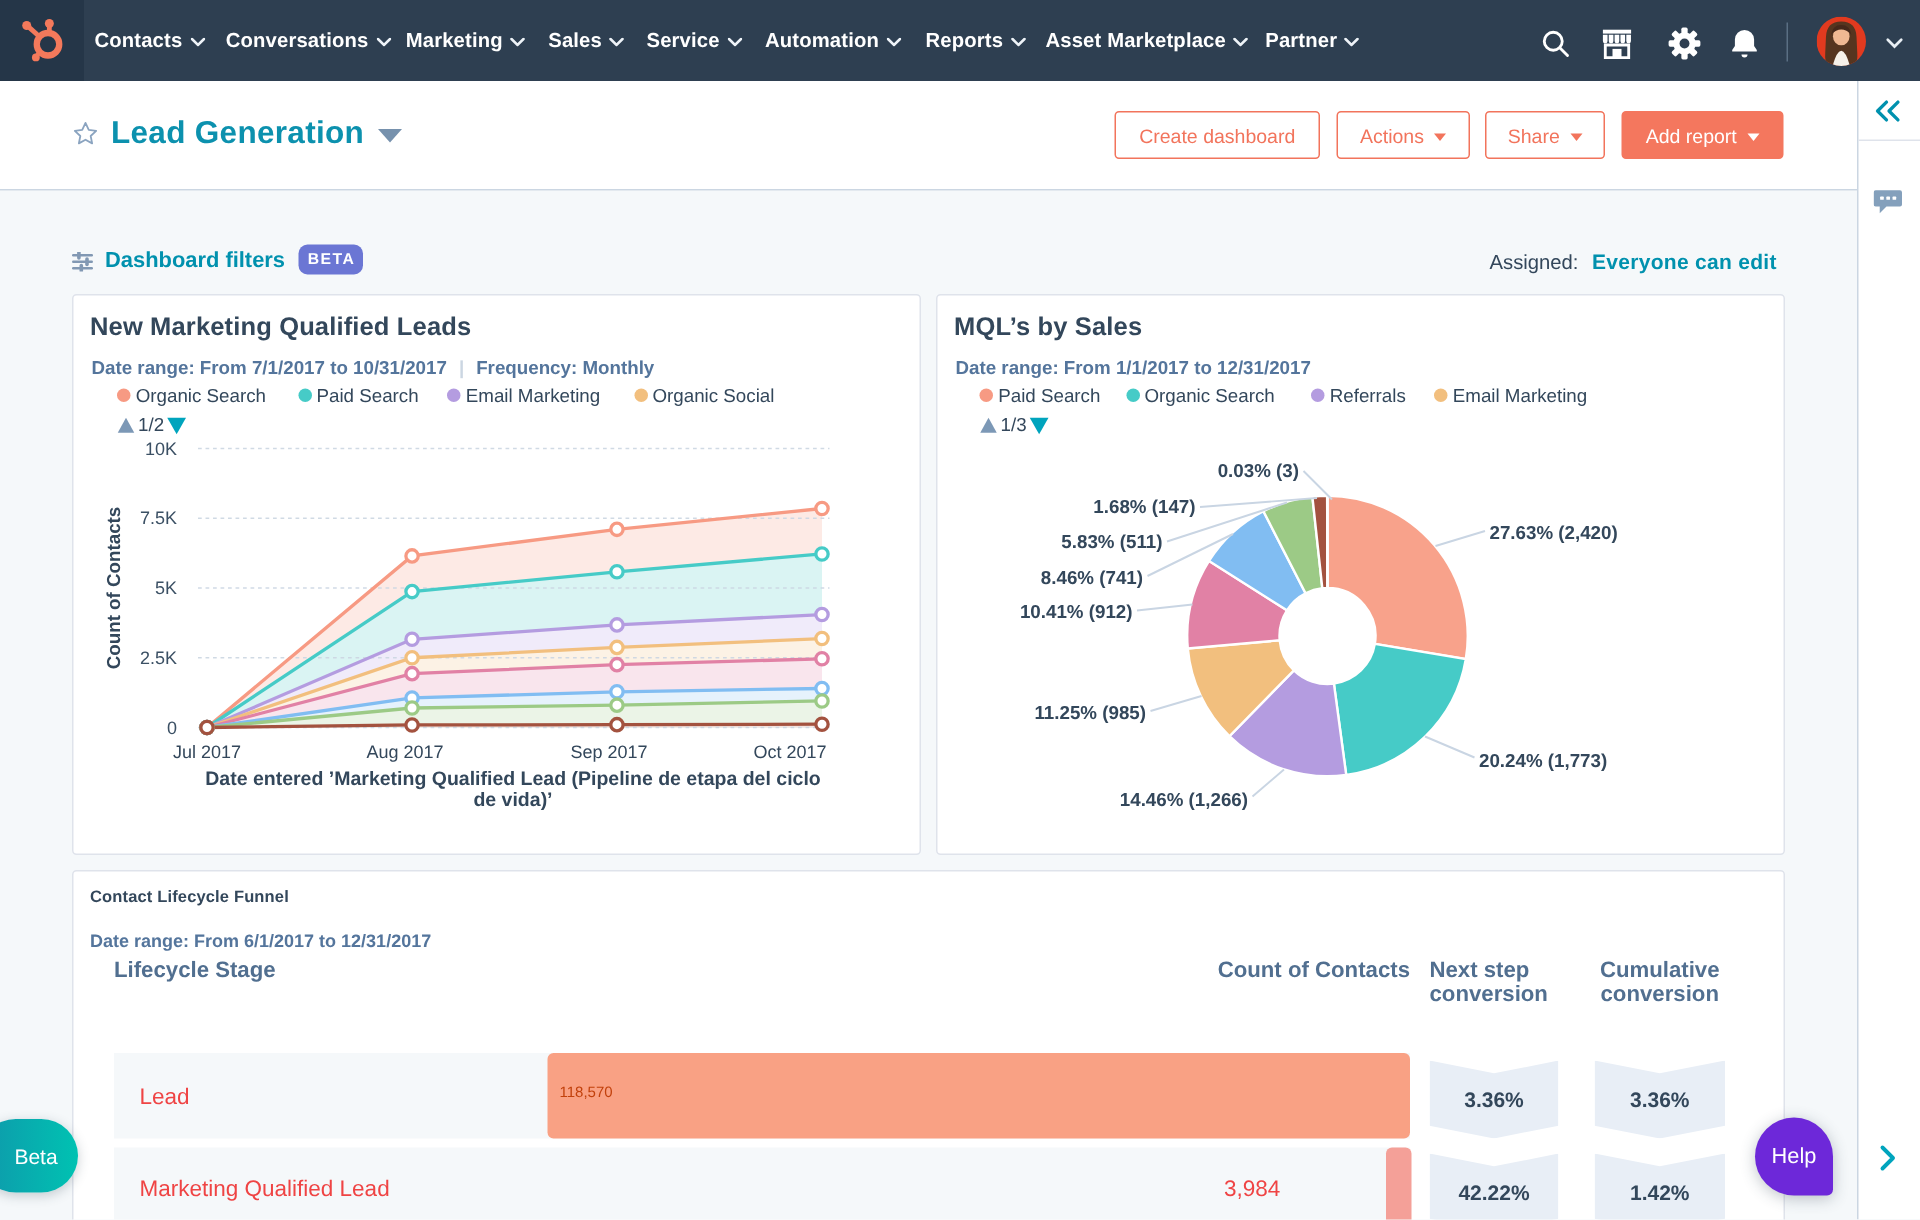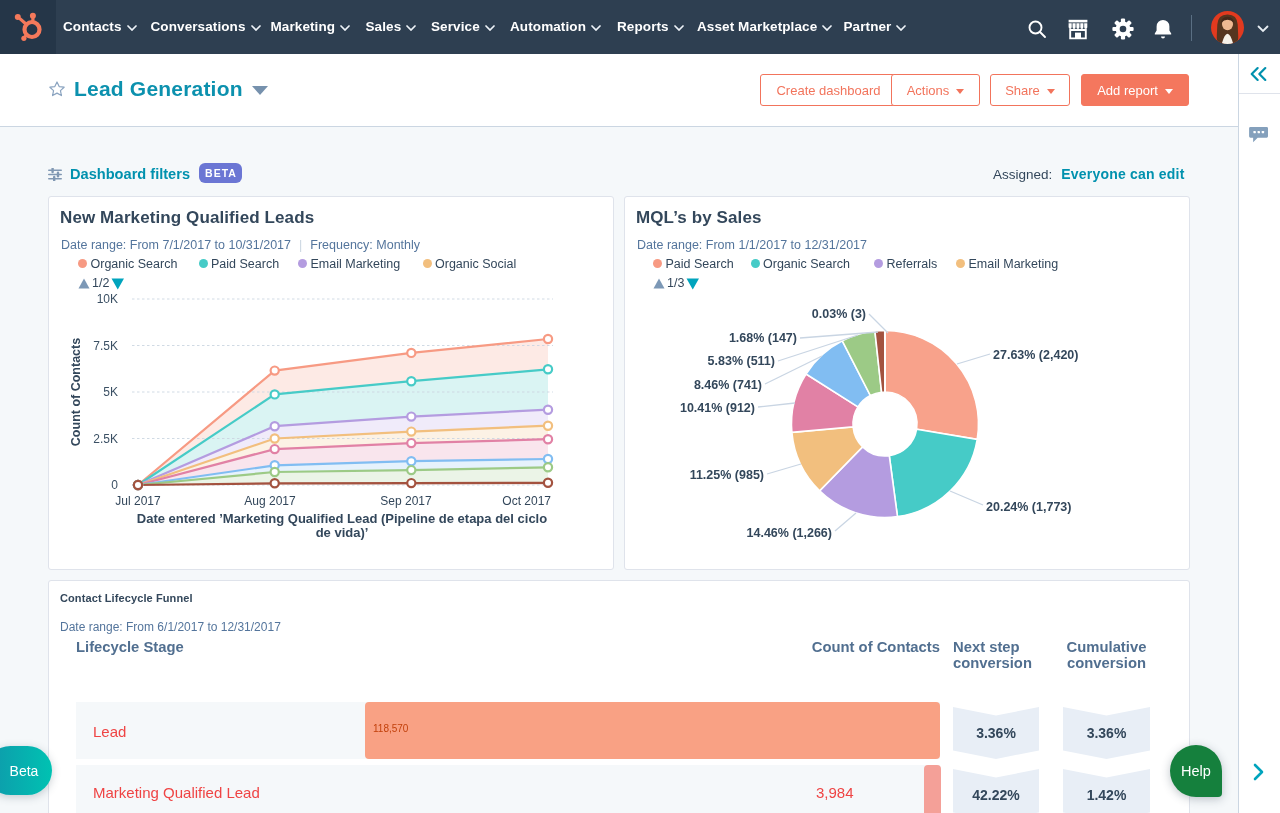--- a/index.html
+++ b/index.html
@@ -15,29 +15,29 @@
 .btn.solid { background:#f4775e; color:#fff; border-color:#f4775e; }
 .bcaret { display:inline-block; width:0; height:0; border-left:4.5px solid transparent; border-right:4.5px solid transparent; border-top:5.5px solid currentColor; margin-left:7px; position:relative; top:1px; }
 .sidebar { position:absolute; left:1238px; top:54px; width:42px; height:759px; background:#fff; border-left:1px solid #cbd6e2; }
 .sbdiv { position:absolute; left:1239px; top:93px; width:41px; height:1px; background:#dfe3eb; }
 .dbf { position:absolute; left:70px; top:166px; font-size:14.6px; font-weight:bold; color:#0091ae; }
 .beta-badge { position:absolute; left:199px; top:162.5px; width:43px; height:20.5px; background:#6b76d4; border-radius:6px; color:#fff; font-size:10.5px; font-weight:bold; letter-spacing:1px; display:flex; align-items:center; justify-content:center; padding-left:1px; }
 .assigned { position:absolute; left:993px; top:166px; font-size:13.5px; color:#33475b; }
 .assigned b { color:#0091ae; margin-left:9px; font-size:14px; letter-spacing:0.2px; }
 .card { position:absolute; background:#fff; border:1px solid #dfe3eb; border-radius:3px; }
 .ctitle { position:absolute; font-size:17px; font-weight:bold; color:#33475b; letter-spacing:0.1px; }
-.cdate { position:absolute; font-size:12.5px; color:#54759c; }
+.cdate { position:absolute; font-size:12.5px; color:#54759c;font-weight:bold; }
 .cdate .sep { color:#cbd6e2; padding:0 8px; }
 .ldot { position:absolute; width:9px; height:9px; border-radius:50%; }
 .llab { position:absolute; font-size:12.5px; color:#33475b; }
 .fhead { position:absolute; font-size:14.8px; font-weight:bold; color:#516f90;text-align:center; }
 .frow { position:absolute; background:#f5f8fa; }
 .ftext { position:absolute; font-size:15px; color:#ef4444; }
 .beta-pill { position:absolute; left:-14px; top:746px; width:66px; height:49px; border-radius:25px; background:linear-gradient(90deg,#0f98ab,#00c2b2); color:#fff; font-size:14px; display:flex; align-items:center; justify-content:center; padding-left:10px; box-shadow:0 2px 8px rgba(45,62,80,.25); }
-.help { position:absolute; left:1170px; top:745px; width:52px; height:52px; background:#15803d; border-radius:26px 26px 4px 26px; color:#fff; font-size:14.5px; display:flex; align-items:center; justify-content:center; box-shadow:0 2px 10px rgba(45,62,80,.3); }
+.help { position:absolute; left:1170px; top:745px; width:52px; height:52px; background:#6d28d9; border-radius:26px 26px 4px 26px; color:#fff; font-size:14.5px; display:flex; align-items:center; justify-content:center; box-shadow:0 2px 10px rgba(45,62,80,.3); }
 </style></head>
 <body>
 
 <div class="card" style="left:48px;top:196px;width:566px;height:374px"></div>
 <div class="card" style="left:624px;top:196px;width:566px;height:374px"></div>
 <div class="card" style="left:48px;top:580px;width:1142px;height:260px"></div>
 
 <div class="ctitle" style="left:60px;top:208px">New Marketing Qualified Leads</div>
 <div class="cdate" style="left:61px;top:238px">Date range: From 7/1/2017 to 10/31/2017<span class="sep">|</span>Frequency: Monthly</div>
 <div class="ldot" style="left:78px;top:259.0px;background:#f79a83"></div>
@@ -192,21 +192,21 @@
 <div style="position:absolute;left:924px;top:765px;width:17px;height:57px;background:#f4a098;border-radius:4px 4px 0 0"></div>
 <div style="position:absolute;left:953px;top:769px;width:86px;height:52px;background:#e8eef6;clip-path:polygon(0 0, 50% 16.5%, 100% 0, 100% 83.5%, 50% 100%, 0 83.5%);display:flex;align-items:center;justify-content:center;font-size:14px;font-weight:bold;color:#33475b">42.22%</div>
 <div style="position:absolute;left:1063px;top:769px;width:87px;height:52px;background:#e8eef6;clip-path:polygon(0 0, 50% 16.5%, 100% 0, 100% 83.5%, 50% 100%, 0 83.5%);display:flex;align-items:center;justify-content:center;font-size:14px;font-weight:bold;color:#33475b">1.42%</div>
 
 <div class="header"></div>
 <svg width="18" height="18" viewBox="0 0 24 24" style="position:absolute;left:48px;top:80px">
     <path d="M12 2.6 l2.9 6.2 6.6 .8 -4.9 4.6 1.3 6.6 -5.9 -3.3 -5.9 3.3 1.3 -6.6 -4.9 -4.6 6.6 -.8 z" fill="none" stroke="#8ba4c0" stroke-width="1.6" stroke-linejoin="round"></path>
   </svg>
 <div class="title">Lead Generation</div>
 <div class="tcaret"></div>
-<div class="btn" style="left:760px;width:137px">Create dashboard</div>
+<div class="btn" style="left:743px;width:137px">Create dashboard</div>
 <div class="btn" style="left:891px;width:89px">Actions<span class="bcaret"></span></div>
 <div class="btn" style="left:990px;width:80px">Share<span class="bcaret"></span></div>
 <div class="btn solid" style="left:1081px;width:108px">Add report<span class="bcaret"></span></div>
 
 <svg width="14" height="13" viewBox="0 0 14 13" style="position:absolute;left:48px;top:168px">
     <g stroke="#8198b3" stroke-width="1.6" stroke-linecap="round">
 <line x1="0.8" y1="2.2" x2="13.2" y2="2.2"></line>
       <line x1="0.8" y1="6.5" x2="13.2" y2="6.5"></line>
       <line x1="0.8" y1="10.8" x2="13.2" y2="10.8"></line>
 </g>

